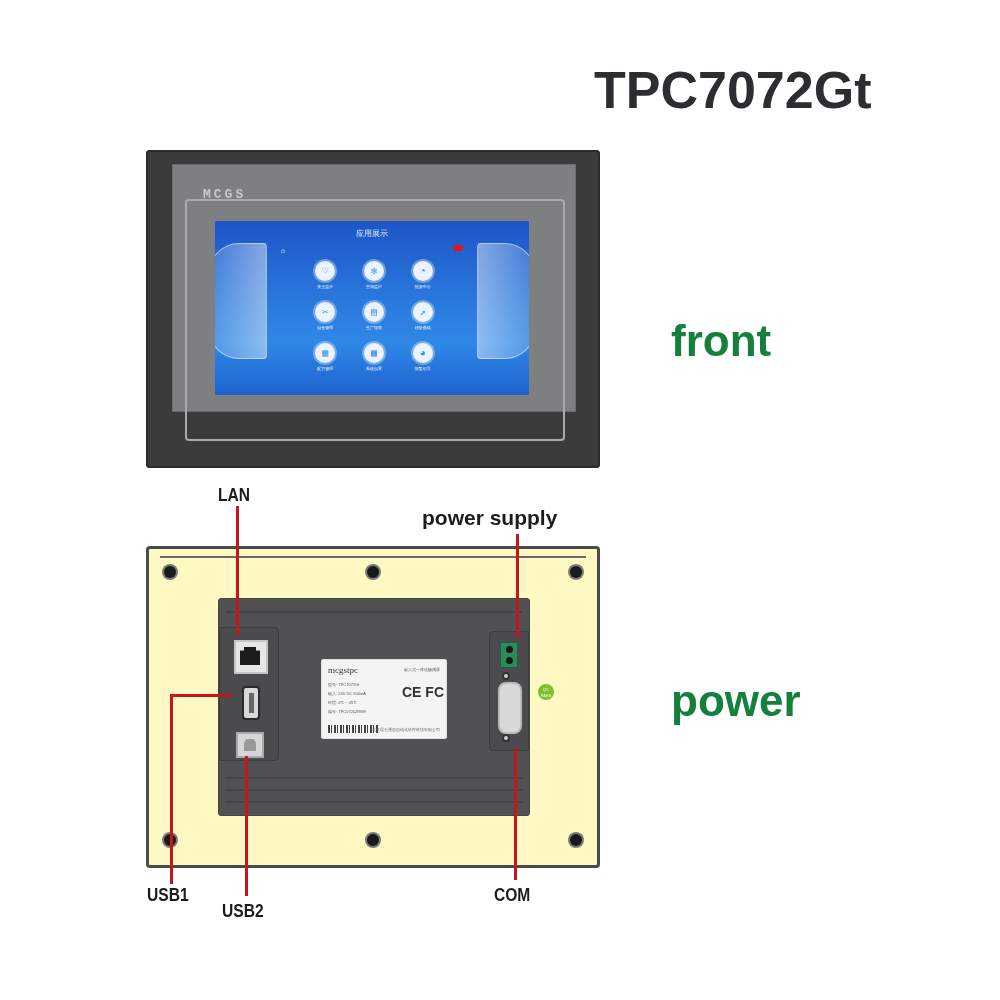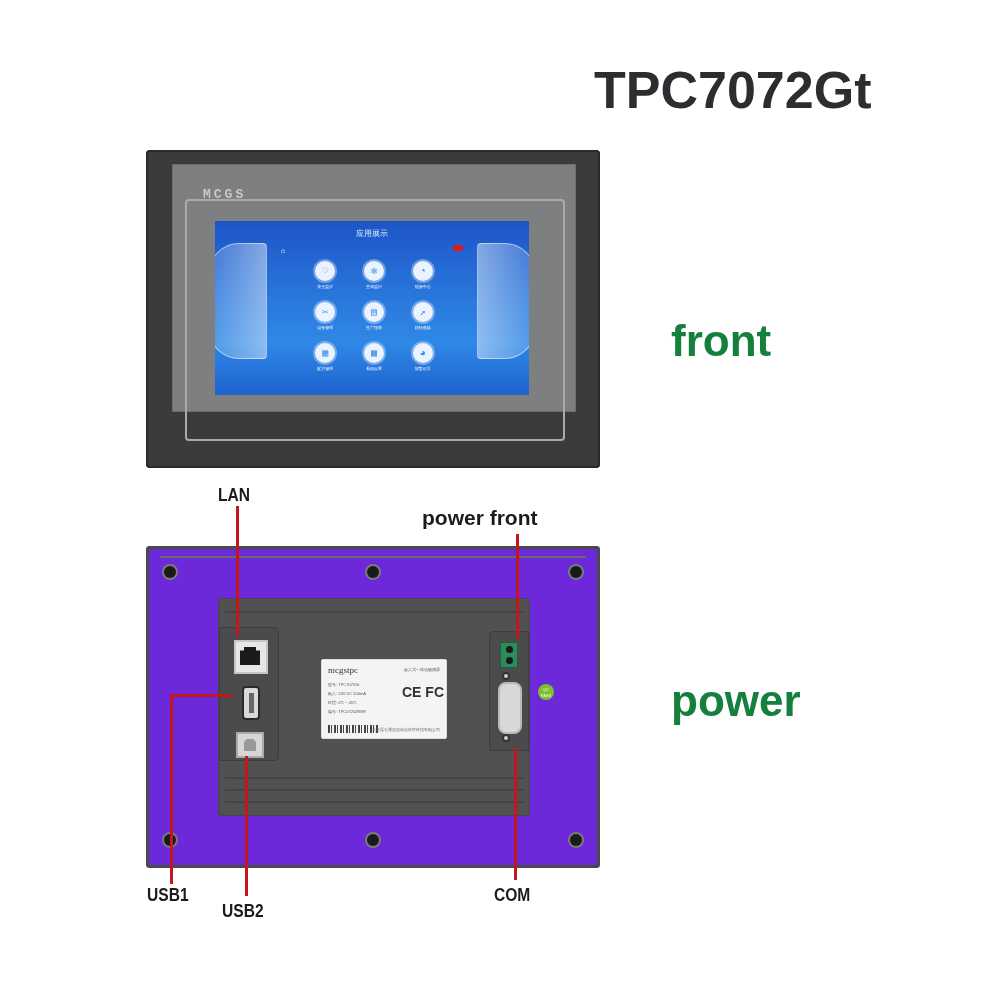--- a/index.html
+++ b/index.html
@@ -22,21 +22,21 @@
   .glass.left { left: -6px; }
   .glass.right { right: -6px; border-radius: 4px 30px 30px 4px; background: linear-gradient(90deg, rgba(255,255,255,0.45), rgba(255,255,255,0.15)); }
   .home-ico { position: absolute; left: 66px; top: 26px; font-size: 7px; color: #fff; }
   .alarm-ico { position: absolute; left: 238px; top: 24px; width: 10px; height: 6px; background: #e01818; border-radius: 2px; }
   .apps { position: absolute; left: 86px; top: 40px; width: 146px; display: grid; grid-template-columns: repeat(3, 1fr); row-gap: 13px; }
   .app { display: flex; flex-direction: column; align-items: center; }
   .app-circle { width: 20px; height: 20px; border-radius: 50%; background: #eaf3ff; box-shadow: 0 0 0 2px rgba(255,255,255,0.35); display: flex; align-items: center; justify-content: center; font-size: 10px; color: #3d8de4; }
   .app-label { margin-top: 3px; font-size: 4px; color: #ffffff; white-space: nowrap; }
 
   
-  .back { position: absolute; left: 146px; top: 546px; width: 454px; height: 322px; background: #6d28d9; border-radius: 4px; box-shadow: inset 0 0 0 3px #4a4a4b; }
+  .back { position: absolute; left: 146px; top: 546px; width: 454px; height: 322px; background: #fef9c3; border-radius: 4px; box-shadow: inset 0 0 0 3px #4a4a4b; }
   .back-edge { position: absolute; left: 14px; top: 10px; right: 14px; height: 2px; background: #6a6a6c; }
   .screw { position: absolute; width: 12px; height: 12px; border-radius: 50%; background: #1a1a1a; box-shadow: 0 0 0 2px #7a7a7c; }
   .housing { position: absolute; left: 72px; top: 52px; width: 312px; height: 218px; background: #515153; border: 1px solid #464648; border-radius: 3px; }
   .rib { position: absolute; left: 6px; right: 6px; height: 2px; background: #444446; }
   .port-bay-left { position: absolute; left: 0; top: 28px; width: 60px; height: 134px; background: #4b4b4d; border: 1px solid #3d3d3f; border-radius: 0 4px 4px 0; }
   .port-bay-right { position: absolute; right: 0; top: 32px; width: 40px; height: 120px; background: #4b4b4d; border: 1px solid #3d3d3f; border-radius: 4px 0 0 4px; }
   .rj45 { position: absolute; left: 14px; top: 12px; width: 34px; height: 34px; background: #e7e7e7; border: 2px solid #c5c5c5; }
   .rj45::after { content: ""; position: absolute; left: 4px; top: 5px; width: 20px; height: 18px; background: #1b1b1b; clip-path: polygon(20% 0,80% 0,80% 20%,100% 20%,100% 100%,0 100%,0 20%,20% 20%); }
   .usb-a { position: absolute; left: 22px; top: 58px; width: 18px; height: 34px; background: #d9d9d9; border: 2px solid #2a2a2a; border-radius: 4px; }
   .usb-a::after { content: ""; position: absolute; left: 5px; top: 5px; width: 5px; height: 20px; background: #666; }
@@ -168,16 +168,16 @@
 </div>
 
 <div class="red-line" style="left:236px;top:506px;width:3px;height:130px"></div>
 <div class="red-line" style="left:516px;top:534px;width:3px;height:104px"></div>
 <div class="red-line" style="left:170px;top:694px;width:62px;height:3px"></div>
 <div class="red-line" style="left:170px;top:694px;width:3px;height:190px"></div>
 <div class="red-line" style="left:245px;top:756px;width:3px;height:140px"></div>
 <div class="red-line" style="left:514px;top:748px;width:3px;height:132px"></div>
 
 <div class="callout condensed" style="left:218px;top:484px">LAN</div>
-<div class="callout power" style="left:422px;top:506px">power front</div>
+<div class="callout power" style="left:422px;top:506px">power supply</div>
 <div class="callout condensed" style="left:147px;top:884px">USB1</div>
 <div class="callout condensed" style="left:222px;top:900px">USB2</div>
 <div class="callout condensed" style="left:494px;top:884px">COM</div>
 
 </body></html>

